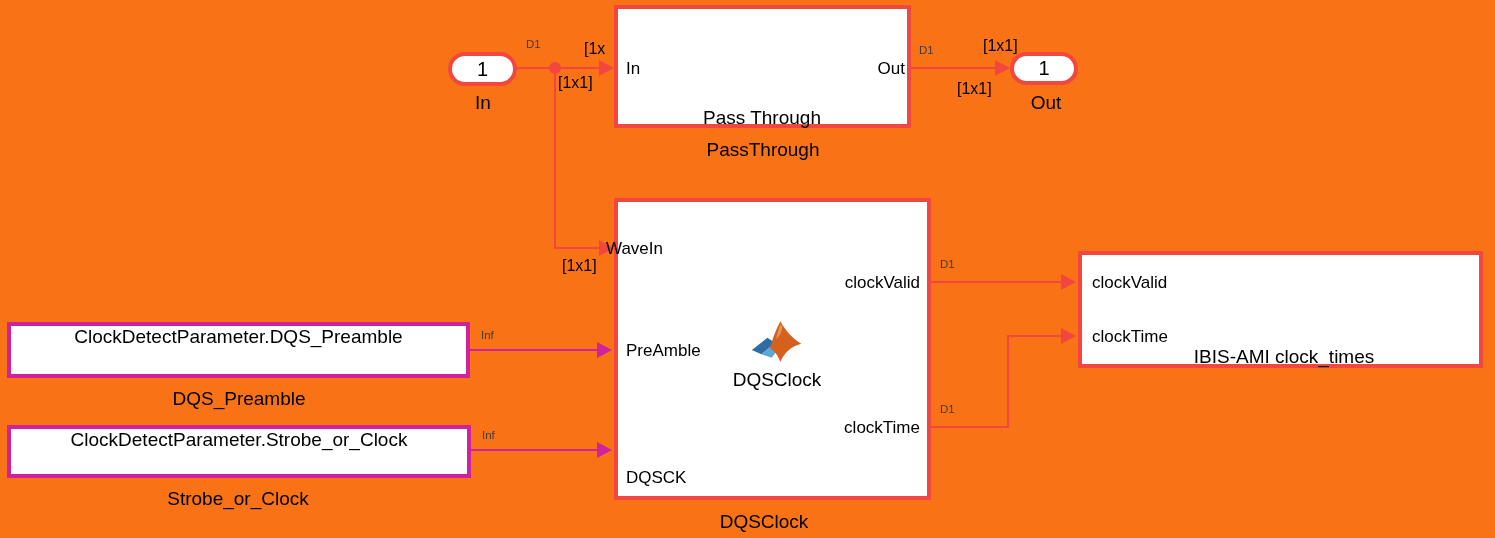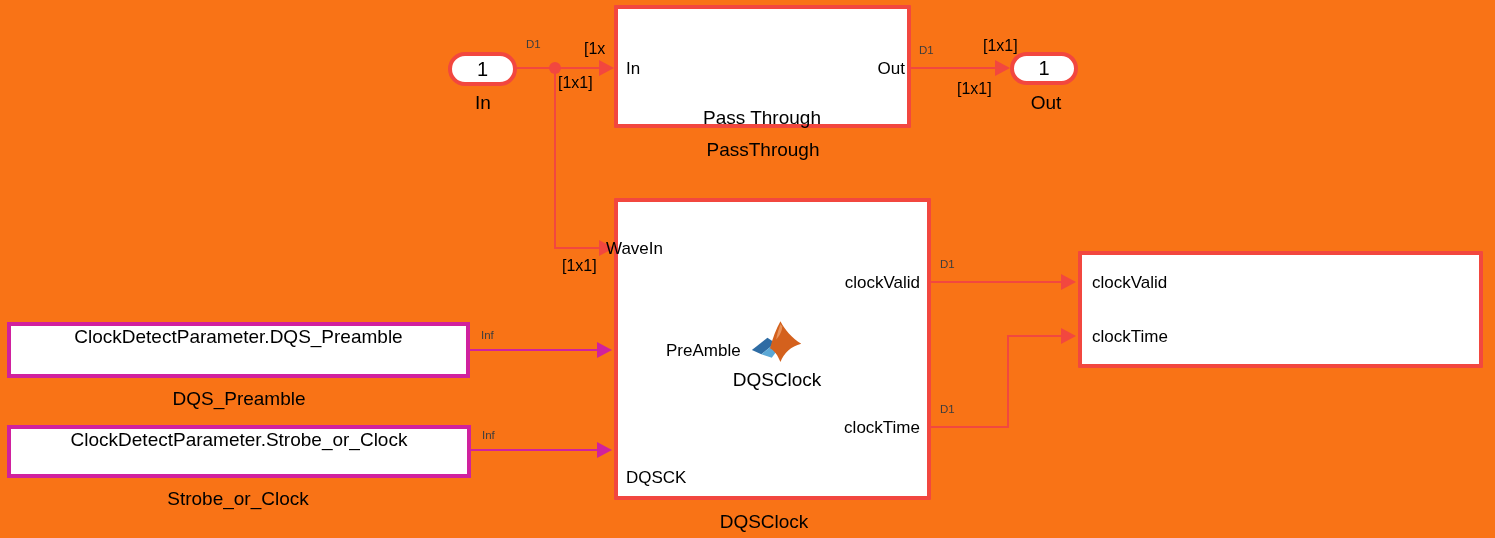--- a/index.html
+++ b/index.html
@@ -85,21 +85,21 @@
   <div class="blk-label" style="left:1046px;top:92px;">Out</div>
 
   <div class="block" style="left:614px;top:5px;width:297px;height:123px;"></div>
   <span class="portname" style="left:626px;top:60px;">In</span>
   <span class="center-label" style="left:762px;top:59px;">Pass Through</span>
   <span class="portname" style="right:590px;top:60px;">Out</span>
   <div class="blk-label" style="left:763px;top:139px;">PassThrough</div>
 
   <div class="block" style="left:614px;top:198px;width:317px;height:302px;"></div>
   <span class="portname" style="left:590px;top:240px;margin-left:16px;">WaveIn</span>
-  <span class="portname" style="left:626px;top:342px;margin-left:40px;">PreAmble</span>
+  <span class="portname" style="left:626px;top:342px;">PreAmble</span>
   <span class="portname" style="left:626px;top:443px;margin-top:26px;">DQSCK</span>
   <span class="portname" style="right:575px;top:274px;">clockValid</span>
   <span class="portname" style="right:575px;top:419px;">clockTime</span>
 
   <div class="ml-col" style="left:697px;top:320px;width:160px;">
     <svg width="52" height="46" viewBox="0 0 60 52">
       <polygon points="1,34 19,20 28,26 12,39" fill="#2E6CA4"></polygon>
       <polygon points="12,39 28,26 33,31 24,43" fill="#5BA8D6"></polygon>
       <path d="M34,1 C29,10 25,20 22,32 C27,35 31,40 34,48 C38,38 46,30 58,27 C47,20 39,11 34,1 Z" fill="#D4611D"></path>
       <path d="M34,4 C32,10 30,16 29,22 C33,18 36,12 36,7 Z" fill="#E9935B"></path>
@@ -114,14 +114,15 @@
   <div class="blk-label" style="left:239px;top:388px;">DQS_Preamble</div>
 
   <div class="block-magenta" style="left:7px;top:425px;width:464px;height:53px;">
     <span>ClockDetectParameter.Strobe_or_Clock</span>
   </div>
   <div class="blk-label" style="left:238px;top:488px;">Strobe_or_Clock</div>
 
   <div class="block" style="left:1078px;top:251px;width:405px;height:117px;"></div>
   <span class="portname" style="left:1092px;top:274px;">clockValid</span>
   <span class="portname" style="left:1092px;top:328px;">clockTime</span>
+  <span class="center-label" style="left:1284px;top:298px;">IBIS-AMI clock_times</span>
 
 </div>
 
 </body></html>

